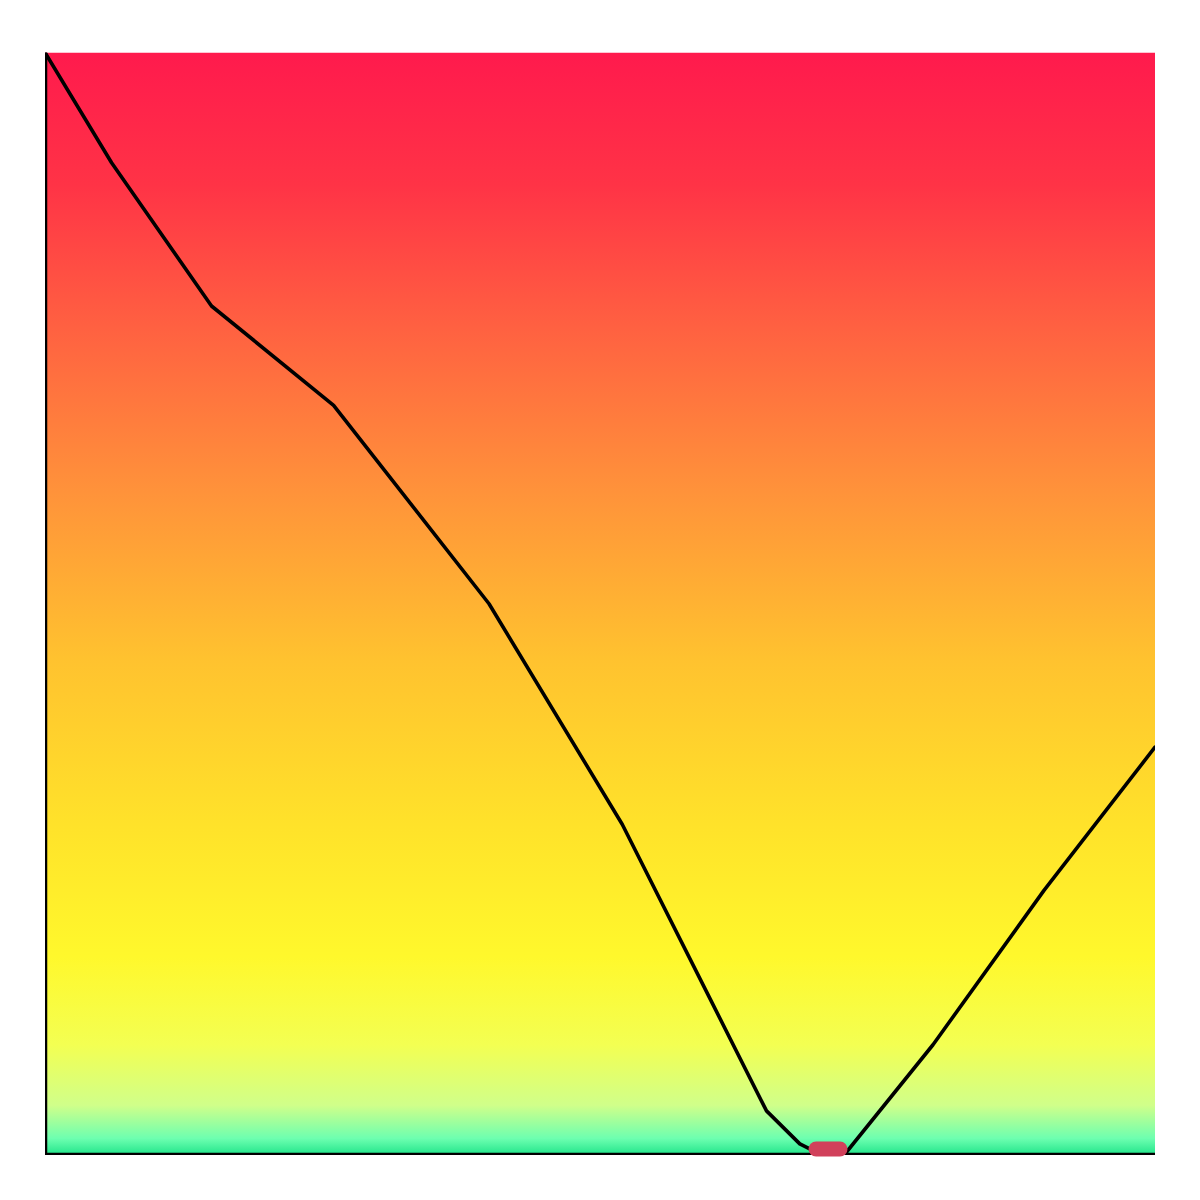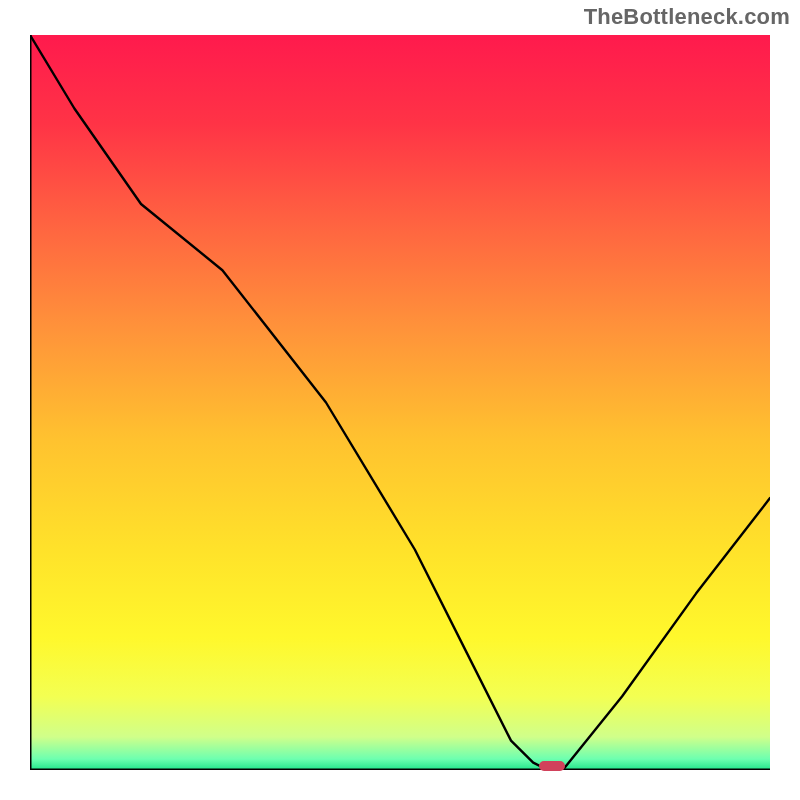--- a/index.html
+++ b/index.html
@@ -62,21 +62,20 @@
     width: 26px;
     border-radius: 5px;
     transform: translate(-50%, -50%);
     z-index: 5;
   }
 </style>
 </head>
 <body>
 <div class="container">
 
-  <div class="watermark">TheBottleneck.com</div>
 
   <div class="plot-area">
 
     <svg class="gradient" viewBox="0 0 740 735" preserveAspectRatio="none">
       <defs>
         <linearGradient id="grad" x1="0" y1="0" x2="0" y2="1">
 
         <stop offset="0%" stop-color="#ff1a4d"></stop>
             <stop offset="12%" stop-color="#ff3346"></stop>
             <stop offset="25%" stop-color="#ff6141"></stop>

